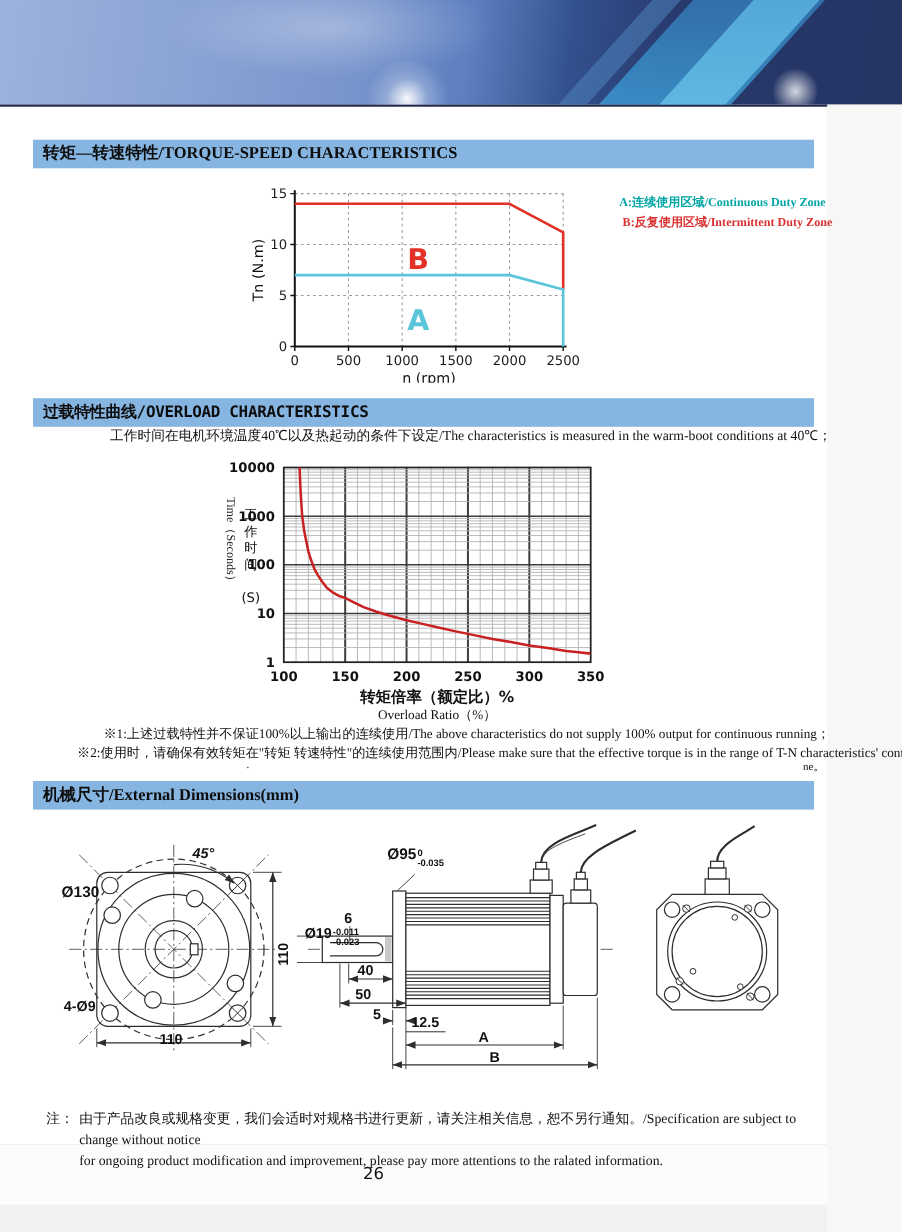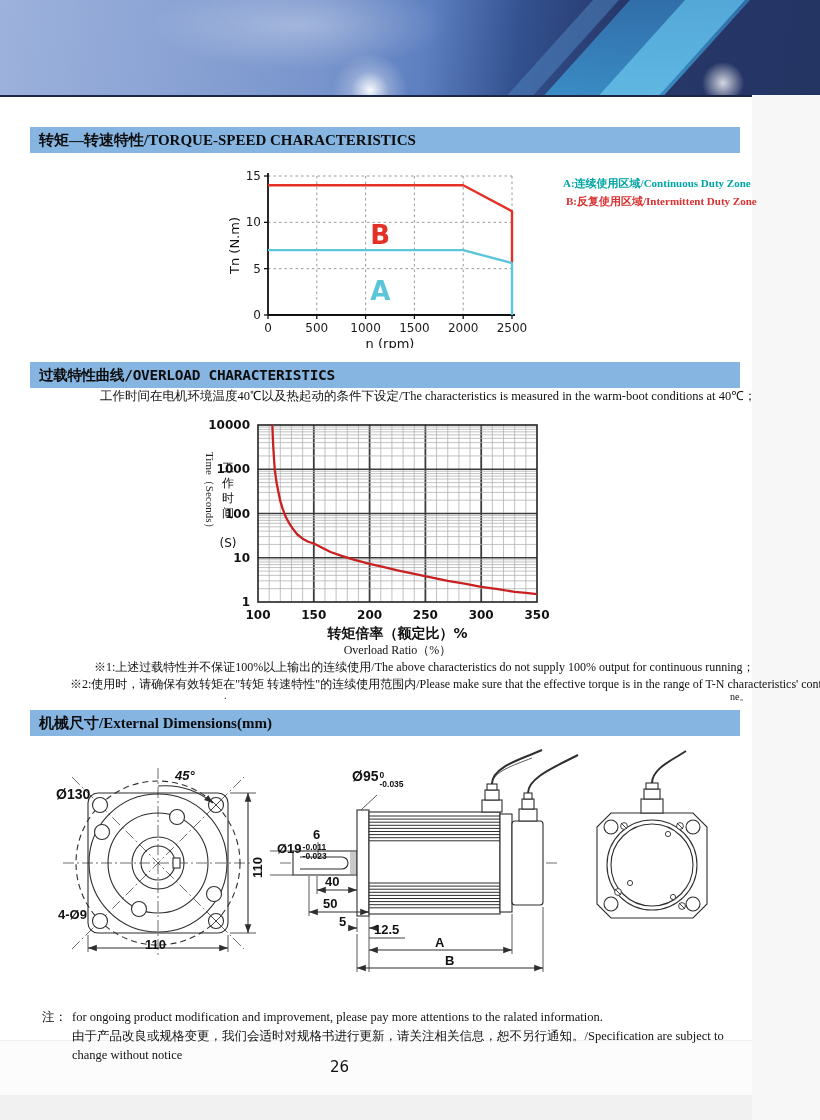--- a/index.html
+++ b/index.html
@@ -362,21 +362,21 @@
           <circle cx="643" cy="155" r="2.6" fill="#fff"></circle>
         </g>
         <rect x="611" y="57" width="22" height="14" fill="#fff"></rect>
         <rect x="614" y="47" width="16" height="10" fill="#fff"></rect>
         <rect x="616" y="41" width="12" height="6" fill="#fff"></rect>
         <path d="M622,41 C622,30 634,22 648,14 L656,9" stroke-width="2"></path>
       </g>
     </svg>
 
     
-    <span class="dim big" style="left:26px;top:44px;">Ø130</span>
+    <span class="dim big" style="left:26px;top:60px;">Ø130</span>
     <span class="dim" style="left:145px;top:26px;font-style:italic;">45°</span>
     <span class="dim rot90" style="left:220px;top:136px;">110</span>
     <span class="dim" style="left:28px;top:165px;">4-Ø9</span>
     <span class="dim" style="left:115px;top:195px;">110</span>
 
     
     <span class="dim big" style="left:322px;top:26px;">
       <span>Ø95</span><span class="tol">
           <span>0</span>
           <span>-0.035</span>
@@ -393,19 +393,19 @@
     <span class="dim" style="left:293px;top:154px;">50</span>
     <span class="dim" style="left:309px;top:172px;">5</span>
     <span class="dim" style="left:344px;top:180px;">12.5</span>
     <span class="dim" style="left:405px;top:193px;">A</span>
     <span class="dim" style="left:415px;top:211px;">B</span>
   </div>
 
   <div class="foot">
     <span class="prefix">注：</span>
     <span class="body">
+      <div>由于产品改良或规格变更，我们会适时对规格书进行更新，请关注相关信息，恕不另行通知。/Specification are subject to change without notice</div>
       <div>for ongoing product modification and improvement, please pay more attentions to the ralated information.</div>
-      <div>由于产品改良或规格变更，我们会适时对规格书进行更新，请关注相关信息，恕不另行通知。/Specification are subject to change without notice</div>
     </span>
   </div>
 
   <div class="page-num">26</div>
 </div>
 
 </body></html>

